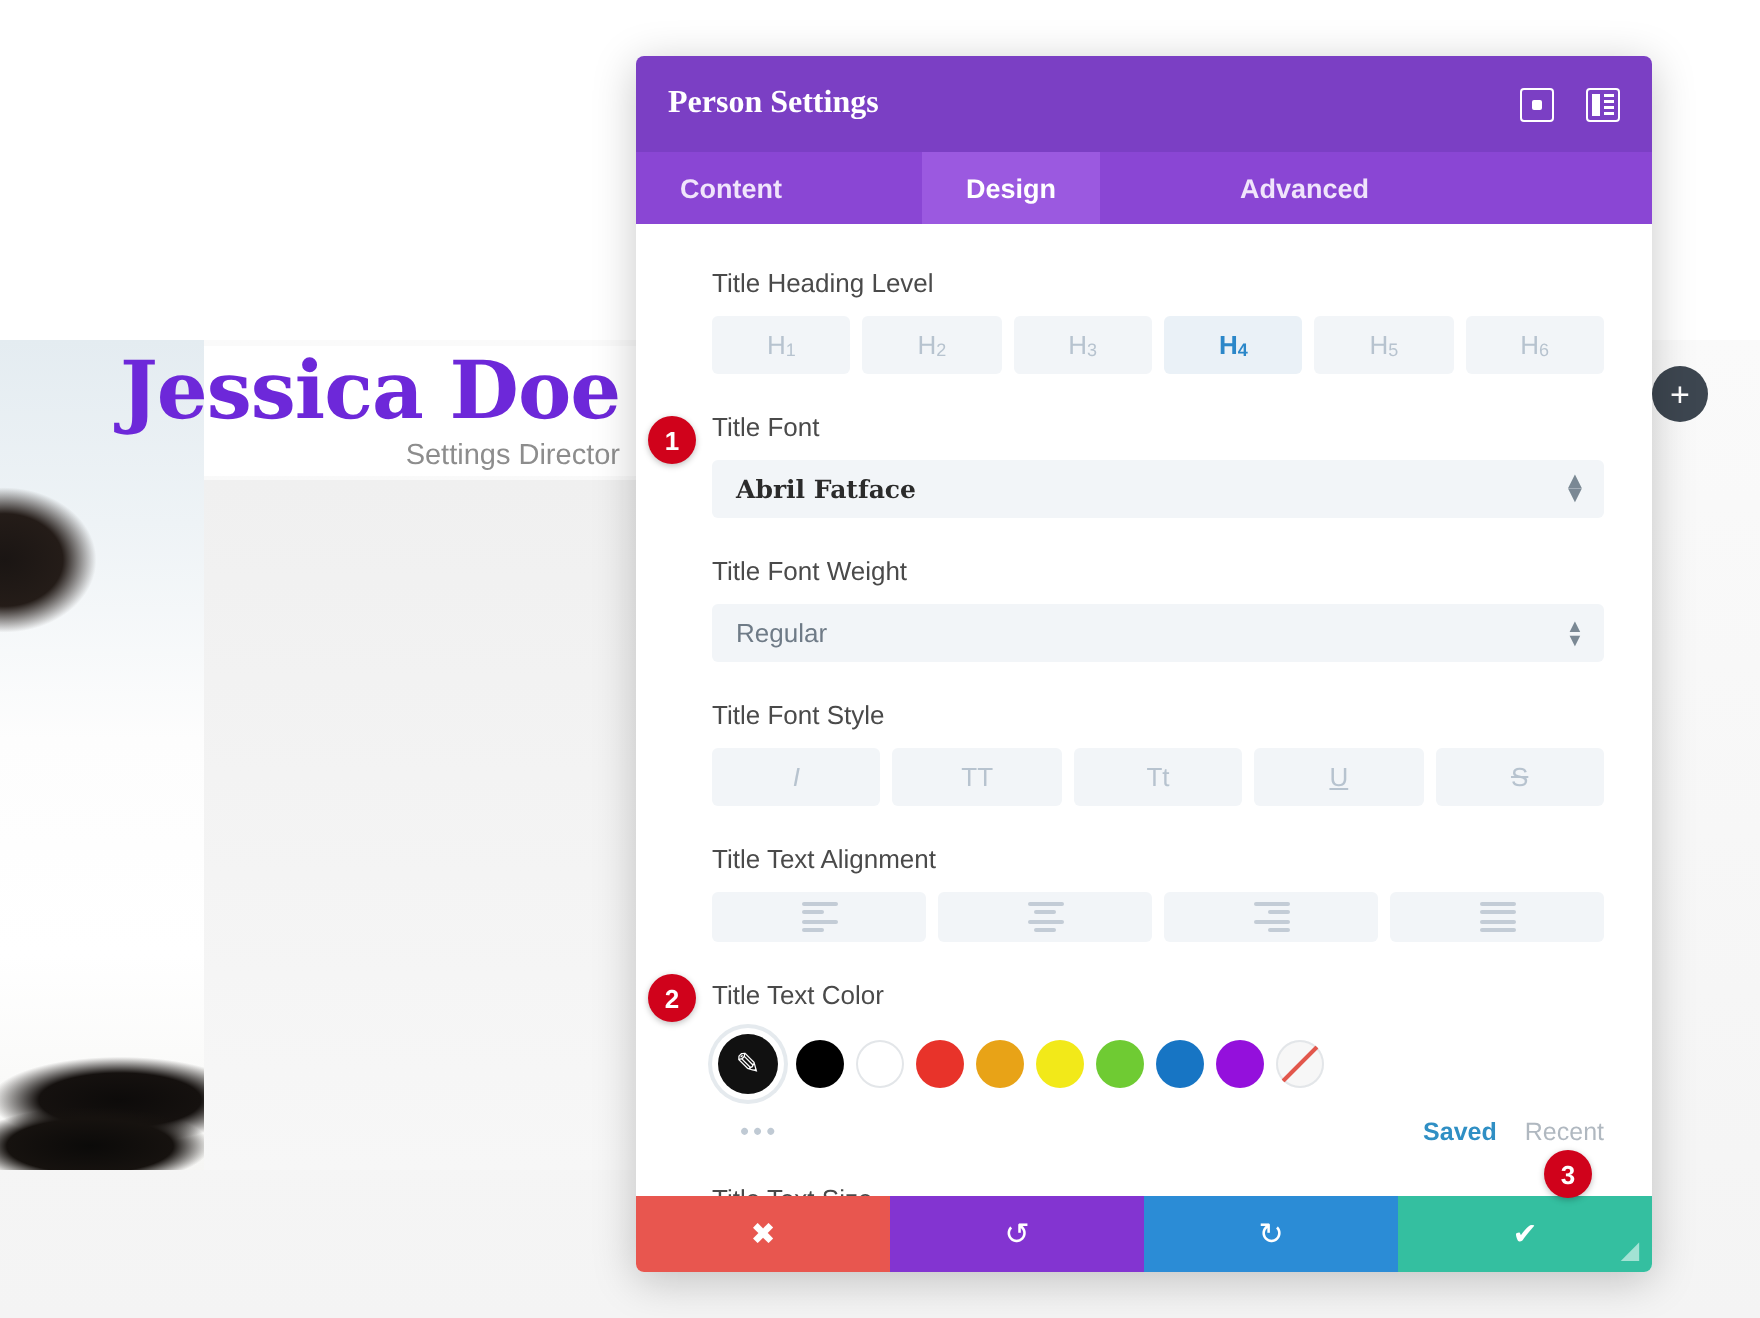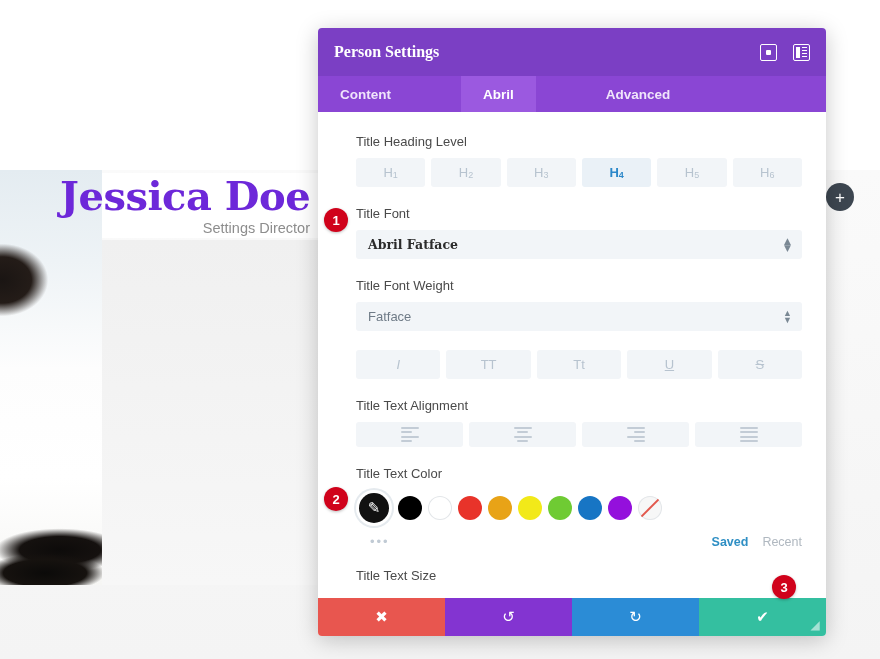--- a/index.html
+++ b/index.html
@@ -220,21 +220,21 @@
     <div class="modal-header">
       <div class="modal-title">Person Settings</div>
       <div class="header-icons">
         <div class="hicon hicon-focus"></div>
         <div class="hicon hicon-panel"></div>
       </div>
     </div>
 
     <div class="tabbar">
       <div class="tab">Content</div>
-      <div class="tab active">Abril</div>
+      <div class="tab active">Design</div>
       <div class="tab">Advanced</div>
     </div>
 
     <div class="modal-body">
 
       <div class="field">
         <div class="field-label">Title Heading Level</div>
         <div class="btn-row">
           <div class="seg-btn">
               <span>H</span>
@@ -270,29 +270,30 @@
           <span class="caret">
               <span>▲</span>
               <span>▼</span>
             </span>
         </div>
       </div>
 
       <div class="field">
         <div class="field-label">Title Font Weight</div>
         <div class="select-box">
-          <span>Fatface</span>
+          <span>Regular</span>
           <span class="caret">
               <span>▲</span>
               <span>▼</span>
             </span>
         </div>
       </div>
 
       <div class="field">
+        <div class="field-label">Title Font Style</div>
         <div class="btn-row">
           <div class="seg-btn" style="font-style:italic;">I</div>
           <div class="seg-btn">TT</div>
           <div class="seg-btn">Tt</div>
           <div class="seg-btn" style="text-decoration:underline;">U</div>
           <div class="seg-btn" style="text-decoration:line-through;">S</div>
         </div>
       </div>
 
       <div class="field">

